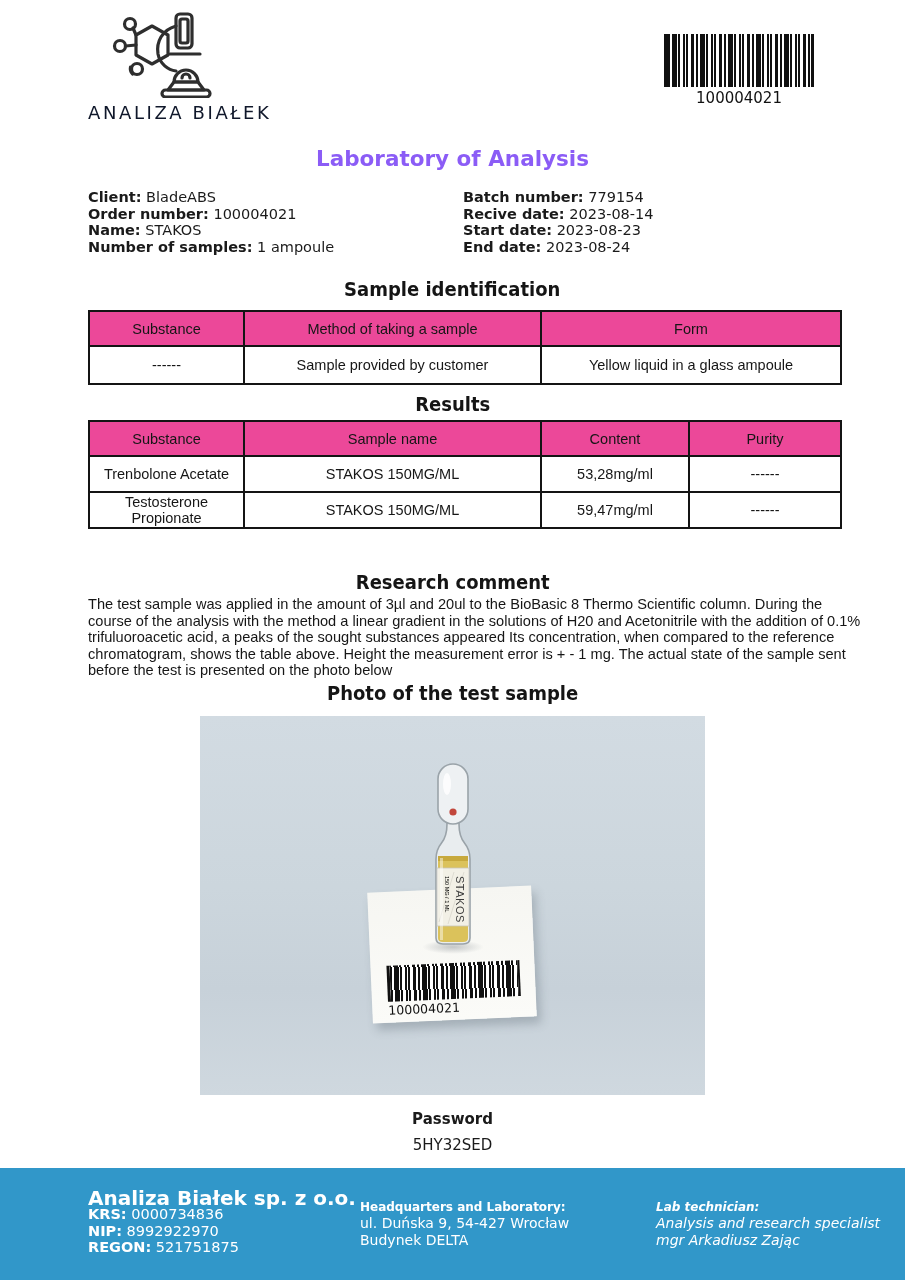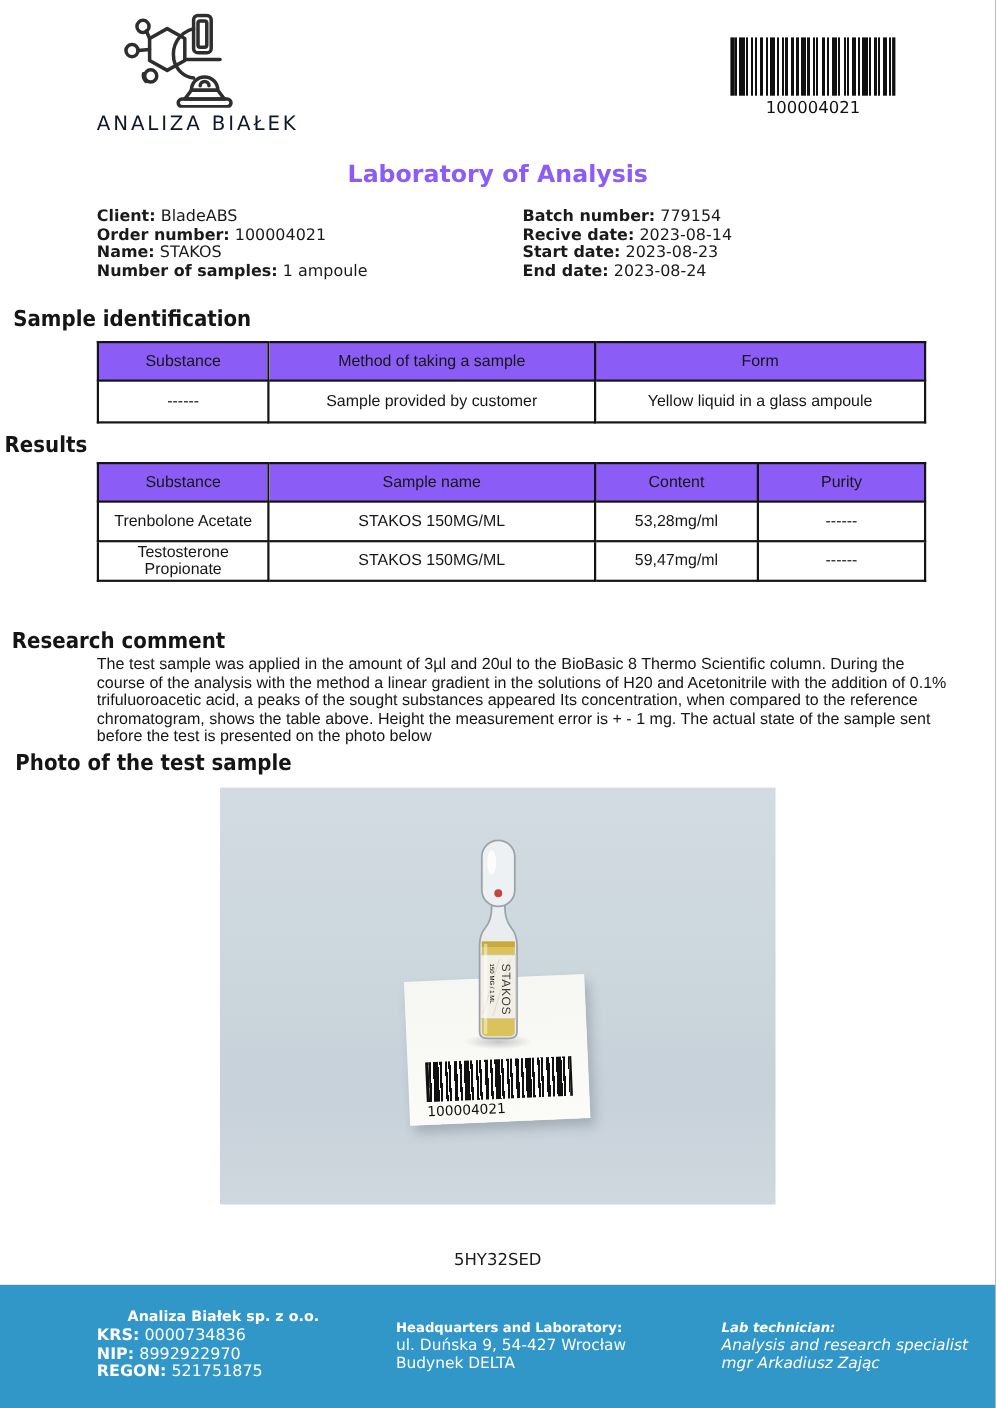--- a/index.html
+++ b/index.html
@@ -27,35 +27,35 @@
   }
   .barcode-num { font-size:15px; margin-top:2px; color:#111; }
 
   .doc-title { position:absolute; top:146px; left:0; width:100%; text-align:center;
     font-size:21.5px; font-weight:bold; color:#8b5cf6; }
 
   
   .info { position:absolute; top:189px; left:88px; width:760px; font-size:14.5px; }
   .info-col { position:absolute; top:0; }
   .info-col.left { left:0; }
-  .info-col.right { left:375px;margin-left:12px; }
+  .info-col.right { left:375px; }
   .info-line { line-height:16.6px; white-space:nowrap; }
   .info-line b { font-weight:bold; }
 
   
-  .sec-heading { position:absolute; left:0; width:100%; text-align:left;
+  .sec-heading { position:absolute; left:0; width:100%; text-align:center;
     font-size:20px; font-weight:bold; color:#151515; }
   .condense { display:inline-block; transform:scaleX(0.9); }
 
   
   table { position:absolute; left:88px; border-collapse:collapse; table-layout:fixed;
     font-family:"Liberation Sans",sans-serif; font-size:14.5px; color:#161616; }
   th, td { border:2px solid #141414; text-align:center; vertical-align:middle;
     font-weight:normal; overflow:hidden; padding:0 2px; }
-  thead th { background:#8b5cf6; }
+  thead th { background:#ec4899; }
   #table-ident { top:310px; }
   #table-ident th { height:35px; } #table-ident td { height:38px; }
   #table-results { top:420px; }
   #table-results th { height:35px; } #table-results td { height:36px; }
 
   
   .comment { position:absolute; top:596px; left:88px; width:782px;
     font-family:"Liberation Sans",sans-serif; font-size:14.6px; line-height:16.5px; color:#161616; }
 
   
@@ -73,21 +73,21 @@
 
   
   .password-h { position:absolute; top:1110px; left:0; width:100%; text-align:center;
     font-size:15px; font-weight:bold; }
   .password-v { position:absolute; top:1136px; left:0; width:100%; text-align:center; font-size:15px; }
 
   
   .footer { position:absolute; top:1168px; left:0; width:905px; height:112px; background:#3197c9; color:#ffffff; }
   .f-col { position:absolute; line-height:16.4px; }
   .f-col1 { left:88px; top:22px; font-size:14.5px; }
-  .f-col1 .f-title { font-size:13px; font-weight:bold;margin-left:28px; }
+  .f-col1 .f-title { font-size:20px; font-weight:bold; }
   .f-col2 { left:360px; top:31px; font-size:14px; }
   .f-col3 { left:656px; top:31px; font-size:14px;font-style:italic; }
   .f-title { font-weight:bold; font-size:12px; }
   .f-col b { font-weight:bold; }
 </style>
 </head>
 <body>
 
 <div class="page">
 
@@ -222,20 +222,21 @@
       <path d="M15 160 L30 110 M24 162 L40 110" stroke="#d9d7cd" stroke-width="1" opacity="0.8"></path>
       <text transform="rotate(90 29 135)" x="8" y="132" font-family="Liberation Sans, sans-serif" font-size="11" fill="#3c3c3c" letter-spacing="0.5">STAKOS</text>
       <text transform="rotate(90 29 135)" x="8" y="143" font-family="Liberation Sans, sans-serif" font-size="5.5" fill="#55555">150 MG / 1 ML</text>
 
       <rect x="16" y="96" width="3" height="82" fill="#ffffff" opacity="0.45"></rect>
 
       <circle cx="29" cy="50" r="3.6" fill="#c2473c"></circle>
     </svg>
   </div>
 
+  <div class="password-h">Password</div>
   <div class="password-v">5HY32SED</div>
 
   <div class="footer">
     <div class="f-col f-col1">
       <div class="f-title">Analiza Białek sp. z o.o.</div>
       <div><b>KRS:</b> <span>0000734836</span></div>
       <div><b>NIP:</b> <span>8992922970</span></div>
       <div><b>REGON:</b> <span>521751875</span></div>
     </div>
     <div class="f-col f-col2">

